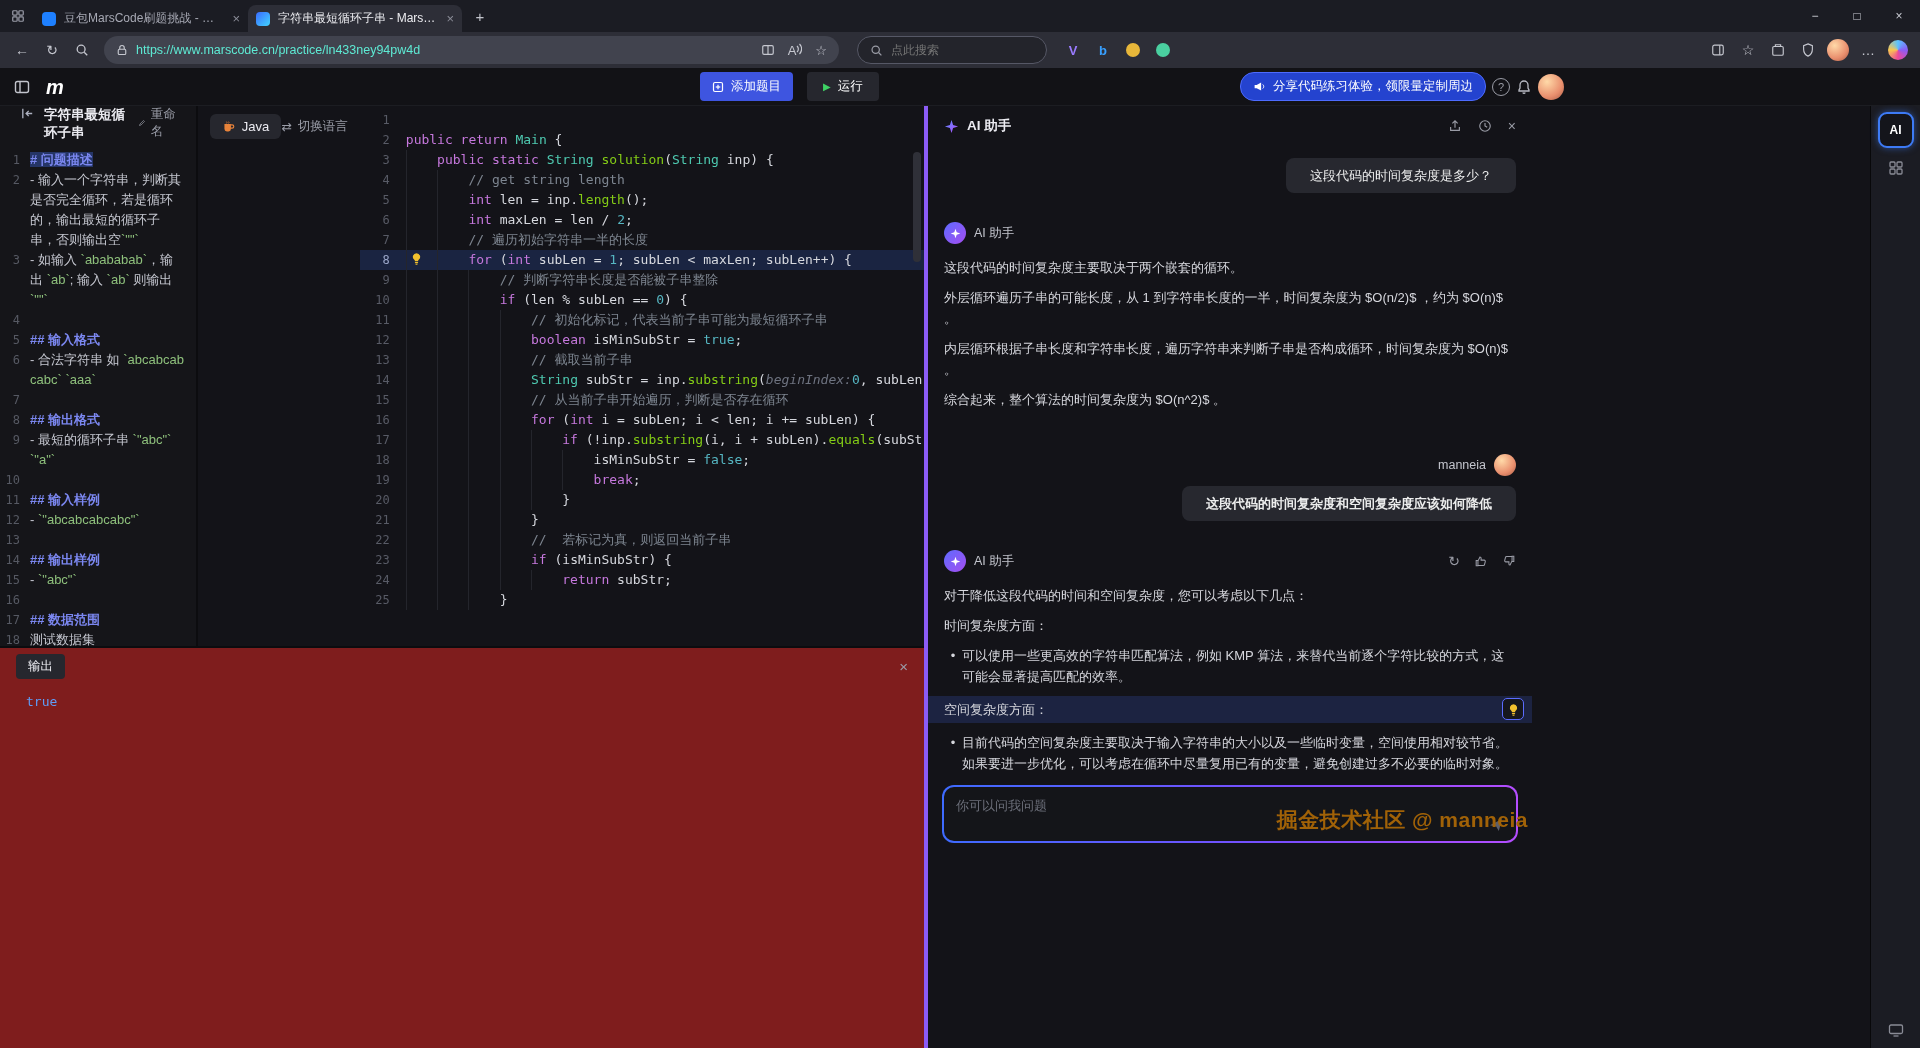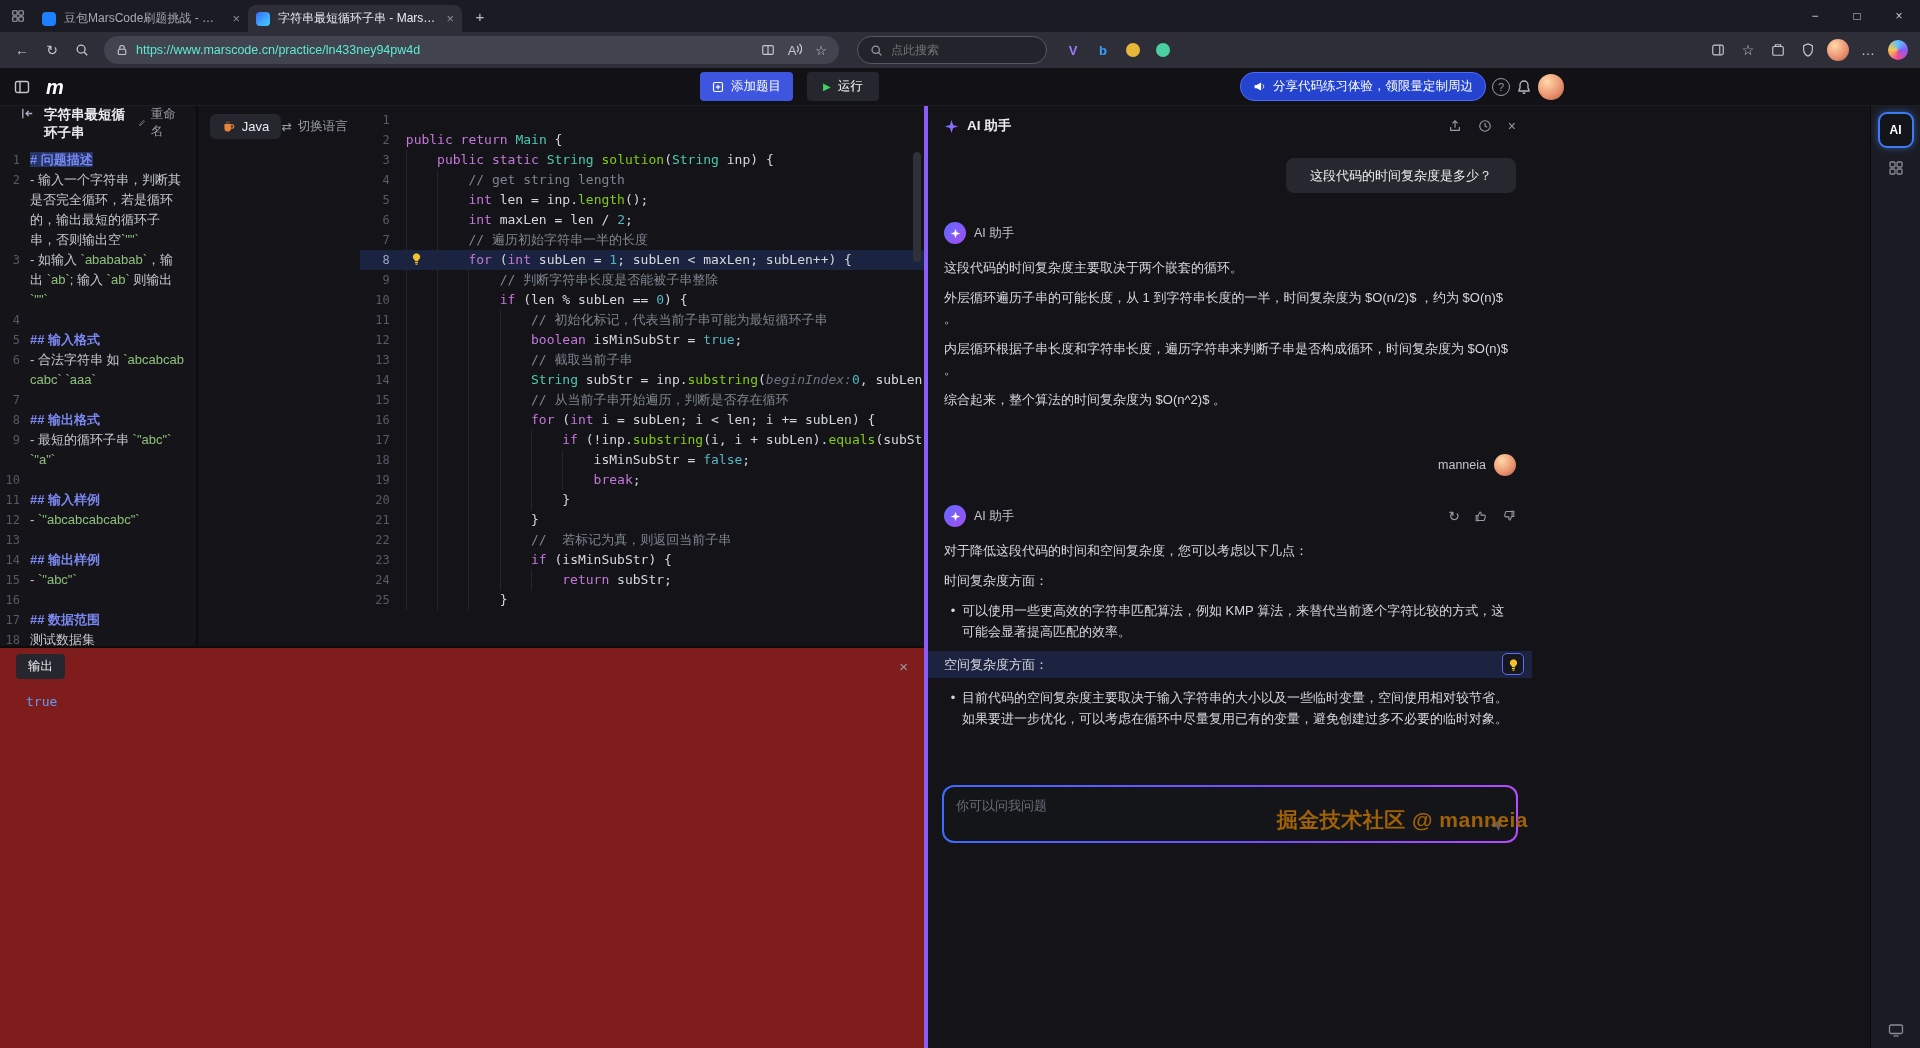--- a/index.html
+++ b/index.html
@@ -574,20 +574,23 @@
               <div class="ai-p">这段代码的时间复杂度主要取决于两个嵌套的循环。</div>
               <div class="ai-p">外层循环遍历子串的可能长度，从 1 到字符串长度的一半，时间复杂度为 $O(n/2)$ ，约为 $O(n)$ 。</div>
               <div class="ai-p">内层循环根据子串长度和字符串长度，遍历字符串来判断子串是否构成循环，时间复杂度为 $O(n)$ 。</div>
               <div class="ai-p">综合起来，整个算法的时间复杂度为 $O(n^2)$ 。</div>
             </div>
           </div>
           <div class="user-meta">
             <span class="user-name">manneia</span>
             <span class="user-avatar"></span>
           </div>
+          <div class="msg-user tight">
+            <span class="bubble strong">这段代码的时间复杂度和空间复杂度应该如何降低</span>
+          </div>
           <div class="msg-ai">
             <div class="ai-head">
               <span class="avatar-ai">
                 <svg width="11" height="11" viewBox="0 0 16 16">
                   <path d="M8 1l1.7 5.3L15 8l-5.3 1.7L8 15l-1.7-5.3L1 8l5.3-1.7z" fill="#fff"></path>
                 </svg>
               </span>
               <span class="ai-name">AI 助手</span>
               <div class="ai-actions">
                 <span class="act">↻</span>

